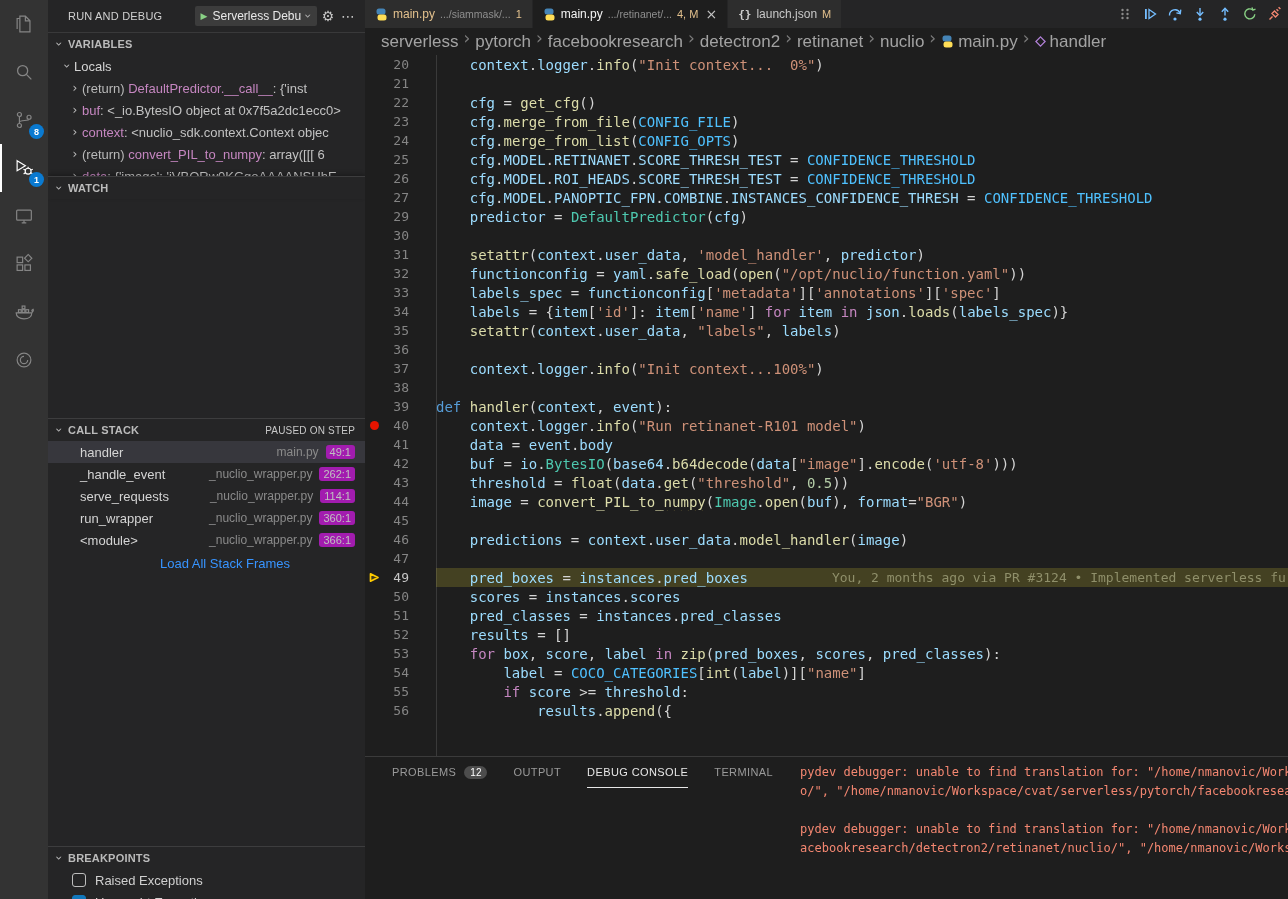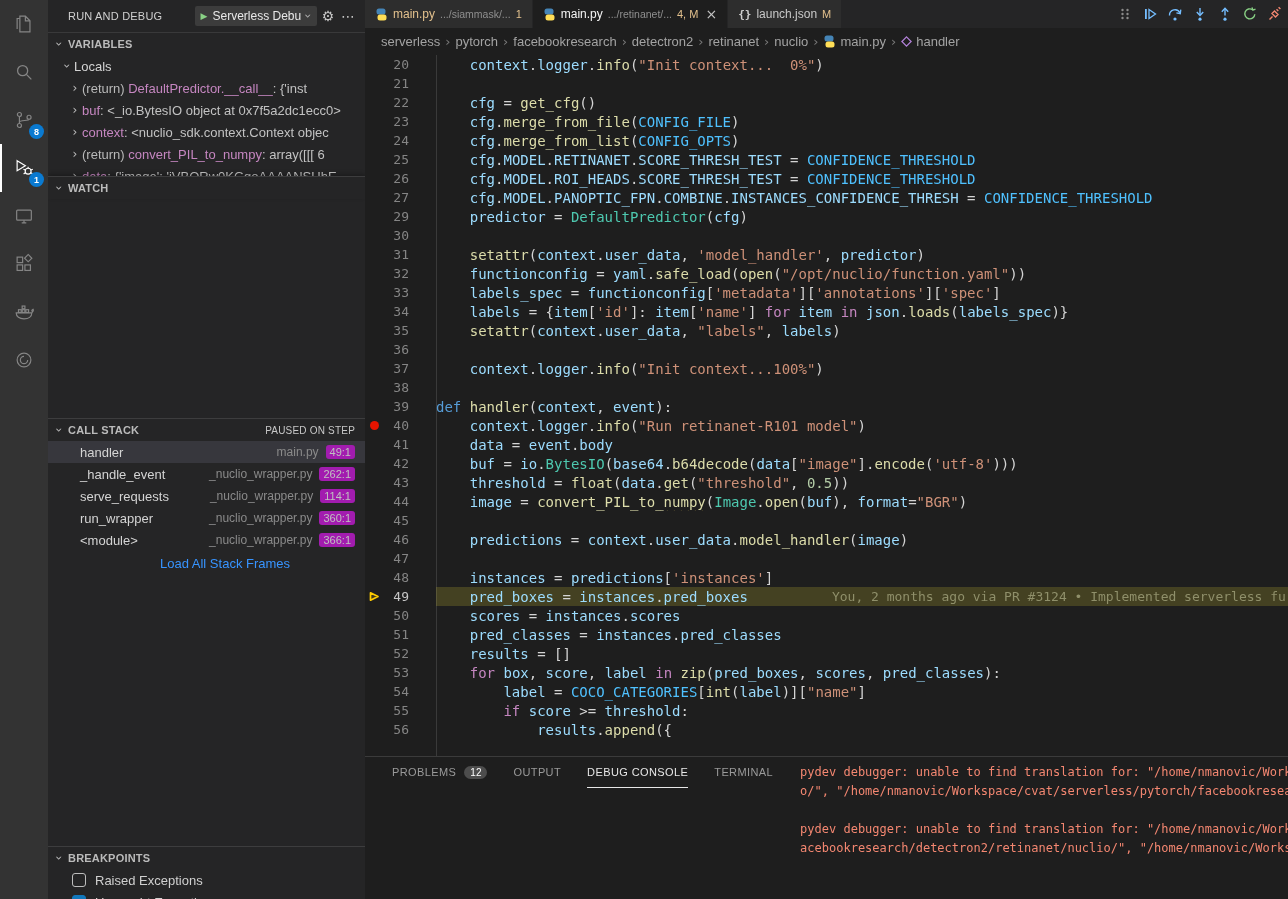--- a/index.html
+++ b/index.html
@@ -59,21 +59,21 @@
 .tab.t3 .tname{color:#c8c8c8}
 .tdesc{font-size:10.5px;color:#8f8f8f}
 .tbadge{color:#e2c08d;font-size:11px}
 .tclose{color:#c5c5c5;font-size:14px;margin-left:2px;cursor:pointer;font-family:"DejaVu Sans",sans-serif}
 .json-icon{color:#d0d0d0;font-size:11px;font-weight:700;font-family:"DejaVu Sans Mono",monospace}
 .tab-icon{display:flex;align-items:center}
 .debug-toolbar{position:absolute;right:2px;top:0;height:28px;display:flex;align-items:center;gap:7px;padding:0 2px}
 .dtb{width:18px;height:18px;display:flex;align-items:center;justify-content:center;cursor:pointer}
 
 
-.breadcrumbs{height:27px;display:flex;align-items:center;padding-left:16px;font-size:13px;color:#a3a3a3;background:#1e1e1e;flex:none;white-space:nowrap;overflow:hidden}
+.breadcrumbs{height:27px;display:flex;padding-left:16px;font-size:17px;color:#a3a3a3;background:#1e1e1e;flex:none;white-space:nowrap;overflow:hidden}
 .bc-item{display:flex;align-items:center;gap:4px;cursor:pointer}
 .bc-sep{margin:0 5px;color:#7a7a7a;font-family:"DejaVu Sans",sans-serif}
 
 
 .editor{flex:1;position:relative;overflow:hidden;background:#1e1e1e;font-family:"DejaVu Sans Mono",monospace;font-size:14px}
 .indent-guide{position:absolute;left:71px;top:0;bottom:0;width:1px;background:#3a3a3a}
 .lines{position:relative}
 .cl{height:19px;display:flex;align-items:center;white-space:pre}
 .bpcol{width:18px;flex:none;display:flex;align-items:center;justify-content:center;height:100%;cursor:pointer}
 .bpdot{width:9px;height:9px;border-radius:50%;background:#e51400}
@@ -438,21 +438,20 @@
           <div class="cl"><span class="bpcol"></span><span class="lnum">38</span><span class="lc"><span class="ctext"></span></span></div>
           <div class="cl"><span class="bpcol"></span><span class="lnum">39</span><span class="lc"><span class="ctext"><span class="tk-k">def</span><span class="tk-d"> </span><span class="tk-f">handler</span><span class="tk-d">(</span><span class="tk-v">context</span><span class="tk-d">, </span><span class="tk-v">event</span><span class="tk-d">):</span></span></span></div>
           <div class="cl"><span class="bpcol"><span class="bpdot"></span></span><span class="lnum">40</span><span class="lc"><span class="ctext"><span class="tk-d">    </span><span class="tk-v">context</span><span class="tk-d">.</span><span class="tk-v">logger</span><span class="tk-d">.</span><span class="tk-f">info</span><span class="tk-d">(</span><span class="tk-s">"Run retinanet-R101 model"</span><span class="tk-d">)</span></span></span></div>
           <div class="cl"><span class="bpcol"></span><span class="lnum">41</span><span class="lc"><span class="ctext"><span class="tk-d">    </span><span class="tk-v">data</span><span class="tk-d"> = </span><span class="tk-v">event</span><span class="tk-d">.</span><span class="tk-v">body</span></span></span></div>
           <div class="cl"><span class="bpcol"></span><span class="lnum">42</span><span class="lc"><span class="ctext"><span class="tk-d">    </span><span class="tk-v">buf</span><span class="tk-d"> = </span><span class="tk-v">io</span><span class="tk-d">.</span><span class="tk-t">BytesIO</span><span class="tk-d">(</span><span class="tk-v">base64</span><span class="tk-d">.</span><span class="tk-f">b64decode</span><span class="tk-d">(</span><span class="tk-v">data</span><span class="tk-d">[</span><span class="tk-s">"image"</span><span class="tk-d">].</span><span class="tk-f">encode</span><span class="tk-d">(</span><span class="tk-s">'utf-8'</span><span class="tk-d">)))</span></span></span></div>
           <div class="cl"><span class="bpcol"></span><span class="lnum">43</span><span class="lc"><span class="ctext"><span class="tk-d">    </span><span class="tk-v">threshold</span><span class="tk-d"> = </span><span class="tk-f">float</span><span class="tk-d">(</span><span class="tk-v">data</span><span class="tk-d">.</span><span class="tk-f">get</span><span class="tk-d">(</span><span class="tk-s">"threshold"</span><span class="tk-d">, </span><span class="tk-n">0.5</span><span class="tk-d">))</span></span></span></div>
           <div class="cl"><span class="bpcol"></span><span class="lnum">44</span><span class="lc"><span class="ctext"><span class="tk-d">    </span><span class="tk-v">image</span><span class="tk-d"> = </span><span class="tk-f">convert_PIL_to</span><span class="tk-fw">_numpy</span><span class="tk-d">(</span><span class="tk-t">Image</span><span class="tk-d">.</span><span class="tk-f">open</span><span class="tk-d">(</span><span class="tk-v">buf</span><span class="tk-d">), </span><span class="tk-v">format</span><span class="tk-d">=</span><span class="tk-s">"BGR"</span><span class="tk-d">)</span></span></span></div>
           <div class="cl"><span class="bpcol"></span><span class="lnum">45</span><span class="lc"><span class="ctext"></span></span></div>
           <div class="cl"><span class="bpcol"></span><span class="lnum">46</span><span class="lc"><span class="ctext"><span class="tk-d">    </span><span class="tk-v">predictions</span><span class="tk-d"> = </span><span class="tk-v">context</span><span class="tk-d">.</span><span class="tk-v">user_data</span><span class="tk-d">.</span><span class="tk-f">model_handler</span><span class="tk-d">(</span><span class="tk-v">image</span><span class="tk-d">)</span></span></span></div>
           <div class="cl"><span class="bpcol"></span><span class="lnum">47</span><span class="lc"><span class="ctext"></span></span></div>
-          <div class="cl"><span class="bpcol"></span><span class="lnum">48</span><span class="lc"><span class="ctext"><span class="tk-d">    </span><span class="tk-v">instances</span><span class="tk-d"> = </span><span class="tk-v">predictions</span><span class="tk-d">[</span><span class="tk-s">'instances'</span><span class="tk-d">]</span></span></span></div>
           <div class="cl cur"><span class="bpcol"><svg width="13" height="13" viewBox="0 0 13 13">
                 <path d="M2.5 2.8 L10 6.5 L2.5 10.2 Z" fill="rgba(255,204,0,.15)" stroke="#ffcc00" stroke-width="1.7" stroke-linejoin="round"></path>
               </svg></span><span class="lnum">49</span><span class="lc"><span class="ctext"><span class="tk-d">    </span><span class="tk-v">pred_boxes</span><span class="tk-d"> = </span><span class="tk-v">instances</span><span class="tk-d">.</span><span class="tk-v">pred_boxes</span></span><span class="blame">You, 2 months ago via PR #3124 • Implemented serverless fu</span></span></div>
           <div class="cl"><span class="bpcol"></span><span class="lnum">50</span><span class="lc"><span class="ctext"><span class="tk-d">    </span><span class="tk-v">scores</span><span class="tk-d"> = </span><span class="tk-v">instances</span><span class="tk-d">.</span><span class="tk-v">scores</span></span></span></div>
           <div class="cl"><span class="bpcol"></span><span class="lnum">51</span><span class="lc"><span class="ctext"><span class="tk-d">    </span><span class="tk-v">pred_classes</span><span class="tk-d"> = </span><span class="tk-v">instances</span><span class="tk-d">.</span><span class="tk-v">pred_classes</span></span></span></div>
           <div class="cl"><span class="bpcol"></span><span class="lnum">52</span><span class="lc"><span class="ctext"><span class="tk-d">    </span><span class="tk-v">results</span><span class="tk-d"> = []</span></span></span></div>
           <div class="cl"><span class="bpcol"></span><span class="lnum">53</span><span class="lc"><span class="ctext"><span class="tk-d">    </span><span class="tk-c">for</span><span class="tk-d"> </span><span class="tk-v">box</span><span class="tk-d">, </span><span class="tk-v">score</span><span class="tk-d">, </span><span class="tk-v">label</span><span class="tk-d"> </span><span class="tk-c">in</span><span class="tk-d"> </span><span class="tk-f">zip</span><span class="tk-d">(</span><span class="tk-v">pred_boxes</span><span class="tk-d">, </span><span class="tk-v">scores</span><span class="tk-d">, </span><span class="tk-v">pred_classes</span><span class="tk-d">):</span></span></span></div>
           <div class="cl"><span class="bpcol"></span><span class="lnum">54</span><span class="lc"><span class="ctext"><span class="tk-d">        </span><span class="tk-v">label</span><span class="tk-d"> = </span><span class="tk-C">COCO_CATEGORIES</span><span class="tk-d">[</span><span class="tk-f">int</span><span class="tk-d">(</span><span class="tk-v">label</span><span class="tk-d">)][</span><span class="tk-s">"name"</span><span class="tk-d">]</span></span></span></div>
           <div class="cl"><span class="bpcol"></span><span class="lnum">55</span><span class="lc"><span class="ctext"><span class="tk-d">        </span><span class="tk-c">if</span><span class="tk-d"> </span><span class="tk-v">score</span><span class="tk-d"> &gt;= </span><span class="tk-v">threshold</span><span class="tk-d">:</span></span></span></div>
           <div class="cl"><span class="bpcol"></span><span class="lnum">56</span><span class="lc"><span class="ctext"><span class="tk-d">            </span><span class="tk-v">results</span><span class="tk-d">.</span><span class="tk-f">append</span><span class="tk-d">({</span></span></span></div>

